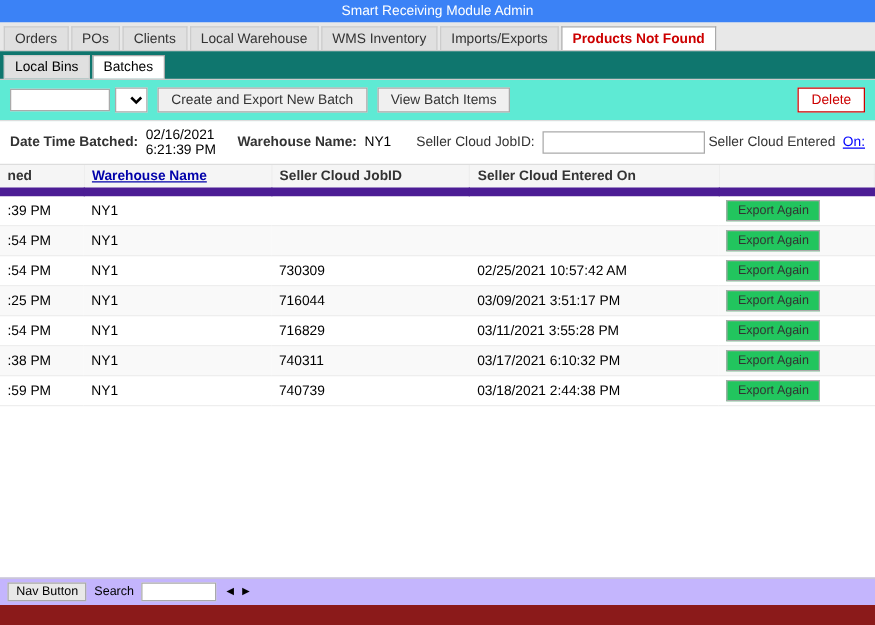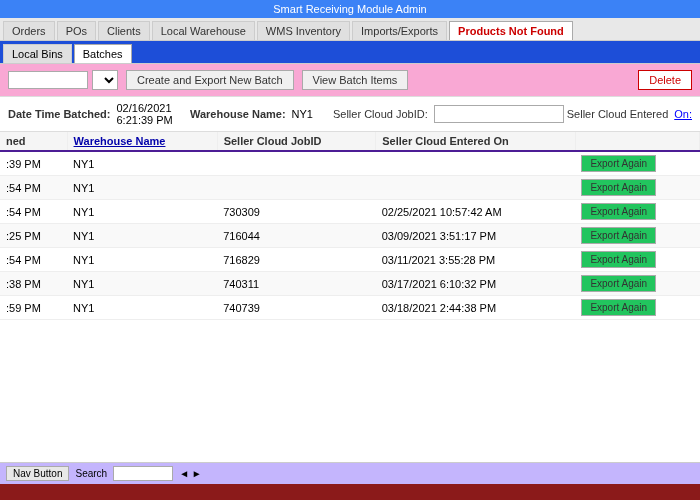--- a/index.html
+++ b/index.html
@@ -38,40 +38,40 @@
       color: #333;
       white-space: nowrap;
     }
     .nav-tab.active {
       background: white;
       color: #c00;
       font-weight: bold;
       border-color: #aaa;
     }
     .sub-tabs {
-      background: #1d4ed8;
+      background: #0f766e;
       border-bottom: 1px solid #ccc;
       display: flex;
       padding: 3px 3px 0 3px;
     }
     .sub-tab {
       padding: 3px 8px;
       border: 1px solid #ccc;
       border-bottom: none;
       background: #e0e0e0;
       cursor: pointer;
       font-size: 11px;
       margin-right: 2px;
     }
     .sub-tab.active {
       background: white;
       border-color: #aaa;
     }
     .toolbar {
-      background: #f9a8d4;
+      background: #5eead4;
       padding: 6px 8px;
       border-bottom: 1px solid #ddd;
       display: flex;
       align-items: center;
       gap: 8px;
     }
     .toolbar-left {
       display: flex;
       align-items: center;
       gap: 4px;
@@ -148,21 +148,21 @@
       overflow-y: auto;
       background: white;
     }
     table {
       width: 100%;
       border-collapse: collapse;
       font-size: 11px;
     }
     table thead tr {
       background: #f5f5f5;
-      border-bottom: 2px solid #4c1d95;
+      border-bottom: 7px solid #4c1d95;
     }
     table thead th {
       padding: 3px 6px;
       text-align: left;
       font-weight: bold;
       color: #333;
       border-right: 1px solid #eee;
       white-space: nowrap;
     }
     table thead th a {

